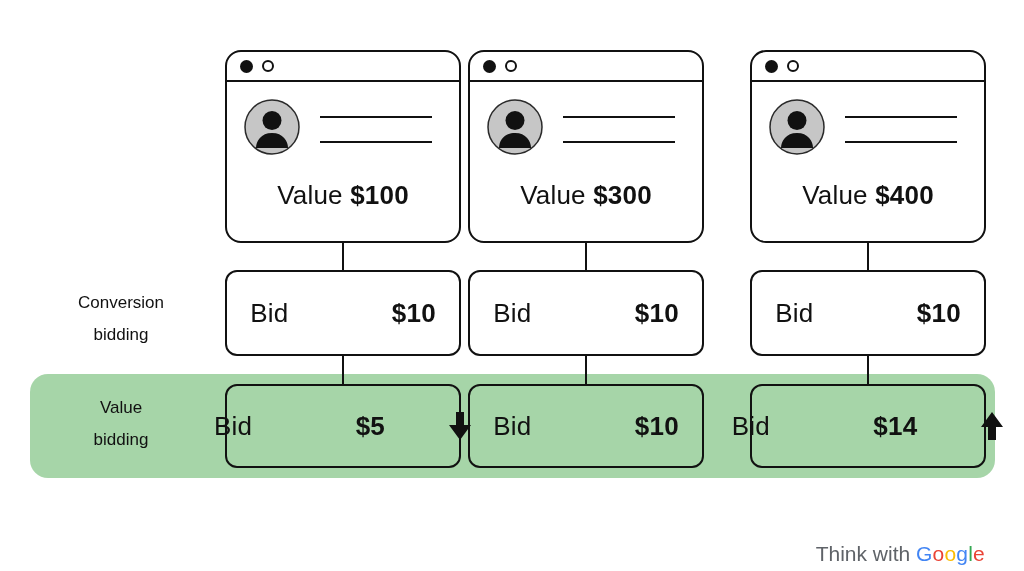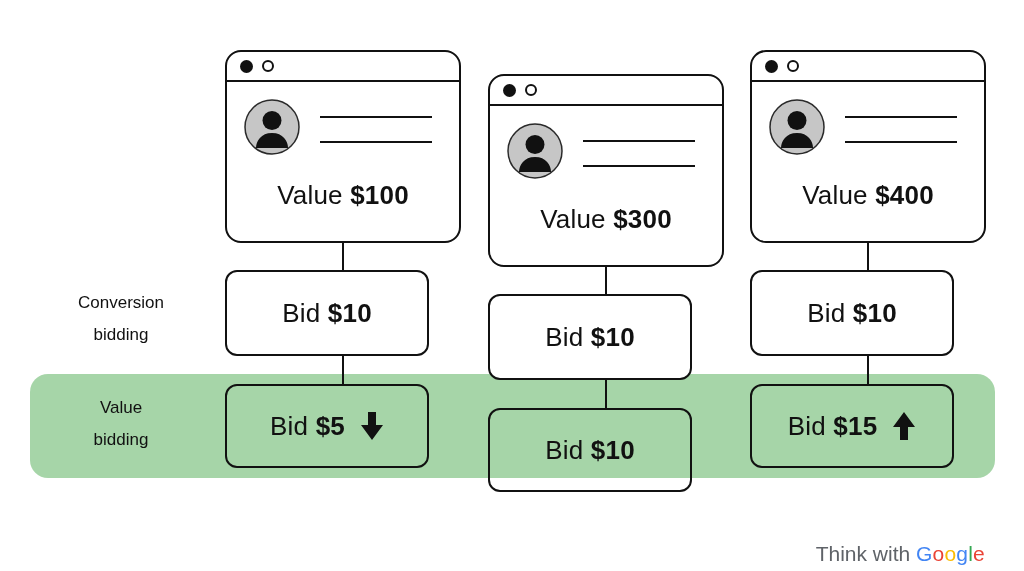--- a/index.html
+++ b/index.html
@@ -8,21 +8,21 @@
     position: relative;
     width: 1024px;
     height: 571px;
     background: #ffffff;
     font-family: "Liberation Sans", sans-serif;
     color: #111111;
     overflow: hidden;
   }
   
   .colx-0 { left: 225px; }
-  .colx-1 { left: 488px; margin-top: 24px; }
+  .colx-1 { left: 468px; }
   .colx-2 { left: 750px; }
 
   
   .card {
     position: absolute;
     top: 50px;
     width: 236px;
     height: 193px;
     background: #ffffff;
     border: 2px solid #111111;
@@ -78,28 +78,29 @@
     width: 2px;
     background: #111111;
     margin-left: 117px; 
   }
   .connector.c1 { top: 243px; height: 28px; }
   .connector.c2 { top: 356px; height: 29px; }
 
   
   .bid-box {
     position: absolute;
-    width: 204px;
+    width: 236px;
     border: 2px solid #111111;
     border-radius: 12px;
     display: flex;
     align-items: center;
     justify-content: center;
     font-size: 26px;
     letter-spacing: 0.2px;
+    gap: 48px;
   }
   .bid-box.conversion {
     top: 270px;
     height: 86px;
     background: #ffffff;
   }
   .bid-box.valuebid {
     top: 384px;
     height: 84px;
     background: transparent;
@@ -266,21 +267,21 @@
         <span class="b">$400</span>
       </div>
     </div>
   </div>
   <div class="connector c1 colx-2"></div>
   <div class="bid-box conversion colx-2">
     <span>Bid</span>&nbsp;<span class="b">$10</span>
   </div>
   <div class="connector c2 colx-2"></div>
   <div class="bid-box valuebid colx-2">
-    <span>Bid</span>&nbsp;<span class="b">$15</span>
+    <span>Bid</span>&nbsp;<span class="b">$14</span>
     <span class="arrow-icon">
       <svg viewBox="0 0 24 28" width="24" height="28">
         <path d="M12 0 L23 15 h-7 v13 h-8 V15 H1 Z" fill="#111"></path>
       </svg>
     </span>
   </div>
 
   <div class="footer">
     <span>Think with </span><span class="brand"><span style="color: rgb(66, 133, 244);">G</span><span style="color: rgb(234, 67, 53);">o</span><span style="color: rgb(251, 188, 5);">o</span><span style="color: rgb(66, 133, 244);">g</span><span style="color: rgb(52, 168, 83);">l</span><span style="color: rgb(234, 67, 53);">e</span></span>
   </div>

